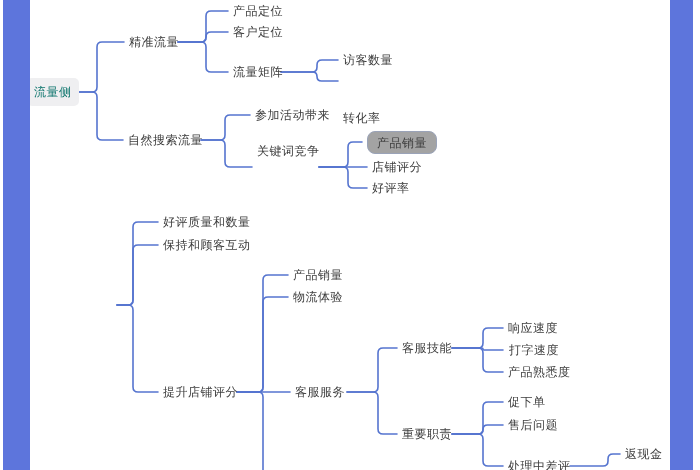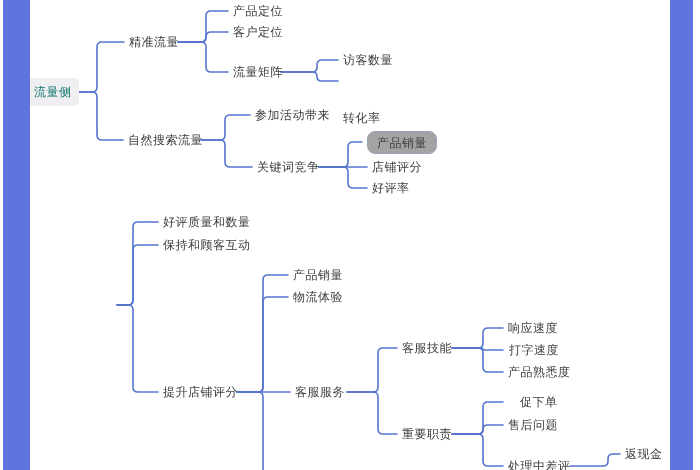--- a/index.html
+++ b/index.html
@@ -55,35 +55,35 @@
   <div id="nodes">
       <div class="node root" style="left: 27px; top: 78px; height: 28px; line-height: 28px;">流量侧</div>
       <div class="node leaf" style="left: 129px; top: 34px; height: 16px; line-height: 16px;">精准流量</div>
       <div class="node leaf" style="left: 233px; top: 3px; height: 16px; line-height: 16px;">产品定位</div>
       <div class="node leaf" style="left: 233px; top: 24px; height: 16px; line-height: 16px;">客户定位</div>
       <div class="node leaf" style="left: 233px; top: 64px; height: 16px; line-height: 16px;">流量矩阵</div>
       <div class="node leaf" style="left: 343px; top: 52px; height: 16px; line-height: 16px;">访客数量</div>
       <div class="node leaf" style="left: 343px; top: 73px; height: 16px; line-height: 16px; margin-top: 37px;">转化率</div>
       <div class="node leaf" style="left: 128px; top: 132px; height: 16px; line-height: 16px;">自然搜索流量</div>
       <div class="node leaf" style="left: 255px; top: 107px; height: 16px; line-height: 16px;">参加活动带来</div>
-      <div class="node leaf" style="left: 257px; top: 159px; height: 16px; line-height: 16px;">关键词竞争</div>
+      <div class="node leaf" style="left: 257px; top: 143px; height: 16px; line-height: 16px;">关键词竞争</div>
       <div class="node boxed" style="left: 367px; top: 130.5px; height: 23px; line-height: 23px; width: 70px;">产品销量</div>
       <div class="node leaf" style="left: 372px; top: 159px; height: 16px; line-height: 16px;">店铺评分</div>
       <div class="node leaf" style="left: 372px; top: 180px; height: 16px; line-height: 16px;">好评率</div>
       <div class="node leaf" style="left: 163px; top: 214px; height: 16px; line-height: 16px;">好评质量和数量</div>
       <div class="node leaf" style="left: 163px; top: 237px; height: 16px; line-height: 16px;">保持和顾客互动</div>
       <div class="node leaf" style="left: 163px; top: 384px; height: 16px; line-height: 16px;">提升店铺评分</div>
       <div class="node leaf" style="left: 293px; top: 267px; height: 16px; line-height: 16px;">产品销量</div>
       <div class="node leaf" style="left: 293px; top: 289px; height: 16px; line-height: 16px;">物流体验</div>
       <div class="node leaf" style="left: 295px; top: 384px; height: 16px; line-height: 16px;">客服服务</div>
       <div class="node leaf" style="left: 402px; top: 340px; height: 16px; line-height: 16px;">客服技能</div>
       <div class="node leaf" style="left: 508px; top: 320px; height: 16px; line-height: 16px;">响应速度</div>
       <div class="node leaf" style="left: 500px; top: 342px; height: 16px; line-height: 16px; margin-left: 9px;">打字速度</div>
       <div class="node leaf" style="left: 508px; top: 364px; height: 16px; line-height: 16px;">产品熟悉度</div>
       <div class="node leaf" style="left: 402px; top: 426px; height: 16px; line-height: 16px;">重要职责</div>
-      <div class="node leaf" style="left: 520px; top: 394px; height: 16px; line-height: 16px;">促下单</div>
+      <div class="node leaf" style="left: 508px; top: 394px; height: 16px; line-height: 16px;">促下单</div>
       <div class="node leaf" style="left: 508px; top: 417px; height: 16px; line-height: 16px;">售后问题</div>
       <div class="node leaf" style="left: 508px; top: 458px; height: 16px; line-height: 16px;">处理中差评</div>
       <div class="node leaf" style="left: 625px; top: 446px; height: 16px; line-height: 16px;">返现金</div>
     </div>
   <div class="bar left" style="background: rgb(93, 117, 220);"></div>
   <div class="bar right" style="background: rgb(93, 117, 220);"></div>
 </div>
 
 </body></html>

